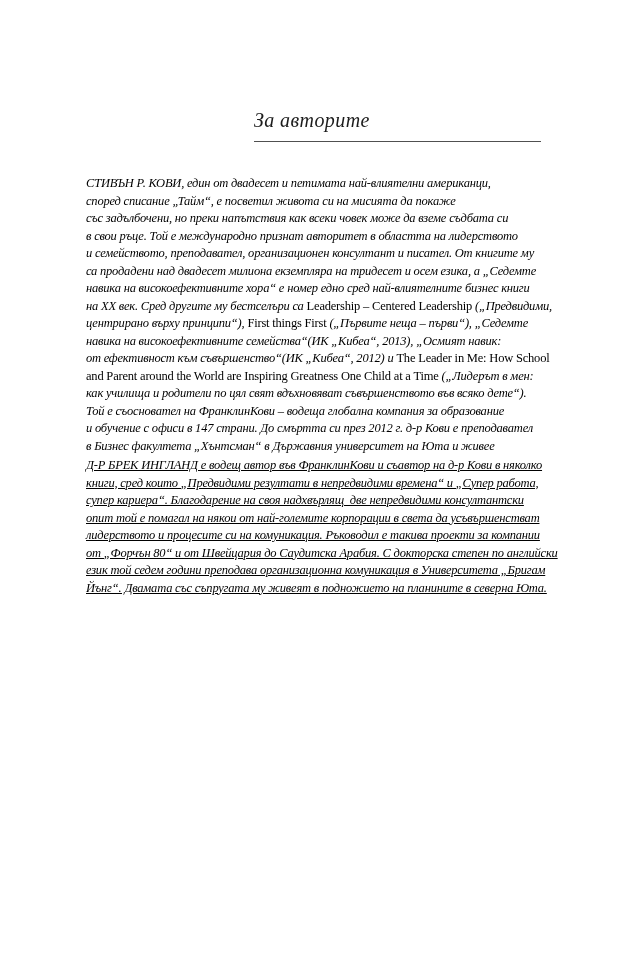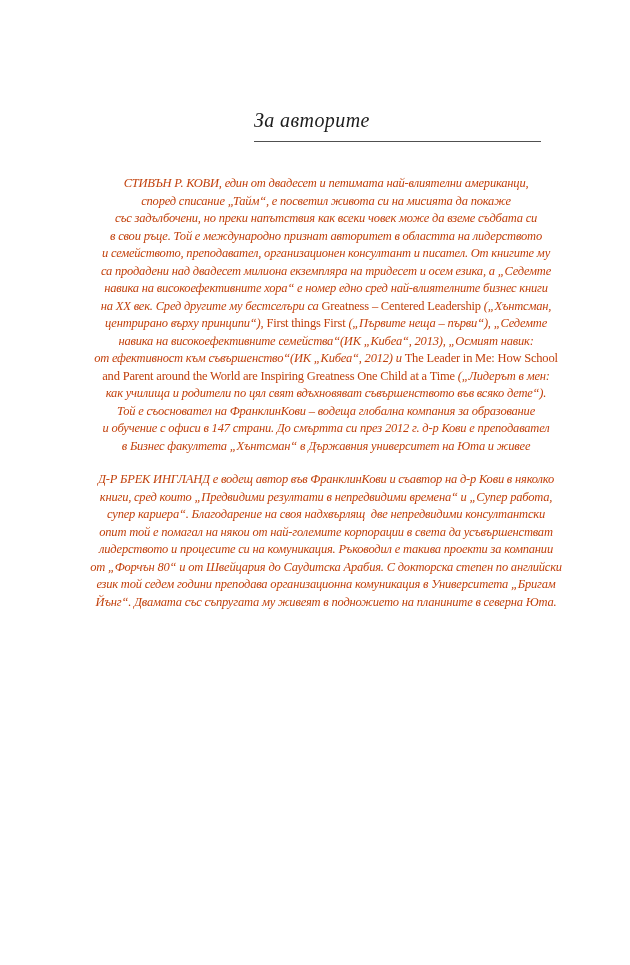--- a/index.html
+++ b/index.html
@@ -8,21 +8,20 @@
     background: #e8e8e8;
   }
   .book-page {
     position: relative;
     width: 630px;
     height: 965px;
     margin: 0 auto;
     background: #ffffff;
     overflow: hidden;
     font-family: "Liberation Serif", "DejaVu Serif", serif;
-    text-align: center;
   }
   .heading {
     position: absolute;
     left: 254px;
     top: 109px;
     margin: 0;
     font-family: "Liberation Serif", "DejaVu Serif", serif;
     font-style: italic;
     font-weight: 400;
     font-size: 20px;
@@ -39,24 +38,25 @@
   }
   .page-body {
     position: absolute;
     left: 86px;
     top: 175px;
     width: 480px;
     font-style: italic;
     font-size: 12.5px;
     line-height: 17.5px;
     letter-spacing: -0.2px;
-    color: #c2410c;
+    color: #000000;
   }
   .para + .para {
-    margin-top: 16px;
+    margin-top: 2px;
+    text-decoration: underline;
   }
   .line {
     white-space: pre;
   }
   
   .line .latin {
     font-style: normal;
   }
 </style>
 </head>
@@ -67,21 +67,21 @@
   <div class="heading-rule"></div>
   <div class="page-body">
     <div class="para">
         <div class="line"><span>СТИВЪН Р. КОВИ, един от двадесет и петимата най-влиятелни американци,</span></div>
         <div class="line"><span>според списание „Тайм“, е посветил живота си на мисията да покаже</span></div>
         <div class="line"><span>със задълбочени, но преки напътствия как всеки човек може да вземе съдбата си</span></div>
         <div class="line"><span>в свои ръце. Той е международно признат авторитет в областта на лидерството</span></div>
         <div class="line"><span>и семейството, преподавател, организационен консултант и писател. От книгите му</span></div>
         <div class="line"><span>са продадени над двадесет милиона екземпляра на тридесет и осем езика, а „Седемте</span></div>
         <div class="line"><span>навика на високоефективните хора“ е номер едно сред най-влиятелните бизнес книги</span></div>
-        <div class="line"><span>на ХХ век. Сред другите му бестселъри са </span><span class="latin">Greatness</span><span> – </span><span class="latin">Centered Leadership</span><span> („Хънтсман,</span></div>
+        <div class="line"><span>на ХХ век. Сред другите му бестселъри са </span><span class="latin">Leadership</span><span> – </span><span class="latin">Centered Leadership</span><span> („Предвидими,</span></div>
         <div class="line"><span>центрирано върху принципи“), </span><span class="latin">First things First</span><span> („Първите неща – първи“), „Седемте</span></div>
         <div class="line"><span>навика на високоефективните семейства“(ИК „Кибеа“, 2013), „Осмият навик:</span></div>
         <div class="line"><span>от ефективност към съвършенство“(ИК „Кибеа“, 2012) и </span><span class="latin">The Leader in Me: How School</span></div>
         <div class="line"><span class="latin">and Parent around the World are Inspiring Greatness One Child at a Time</span><span> („Лидерът в мен:</span></div>
         <div class="line"><span>как училища и родители по цял свят вдъхновяват съвършенството във всяко дете“).</span></div>
         <div class="line"><span>Той е съосновател на ФранклинКови – водеща глобална компания за образование</span></div>
         <div class="line"><span>и обучение с офиси в 147 страни. До смъртта си през 2012 г. д-р Кови е преподавател</span></div>
         <div class="line"><span>в Бизнес факултета „Хънтсман“ в Държавния университет на Юта и живее</span></div>
       </div>
     <div class="para">

